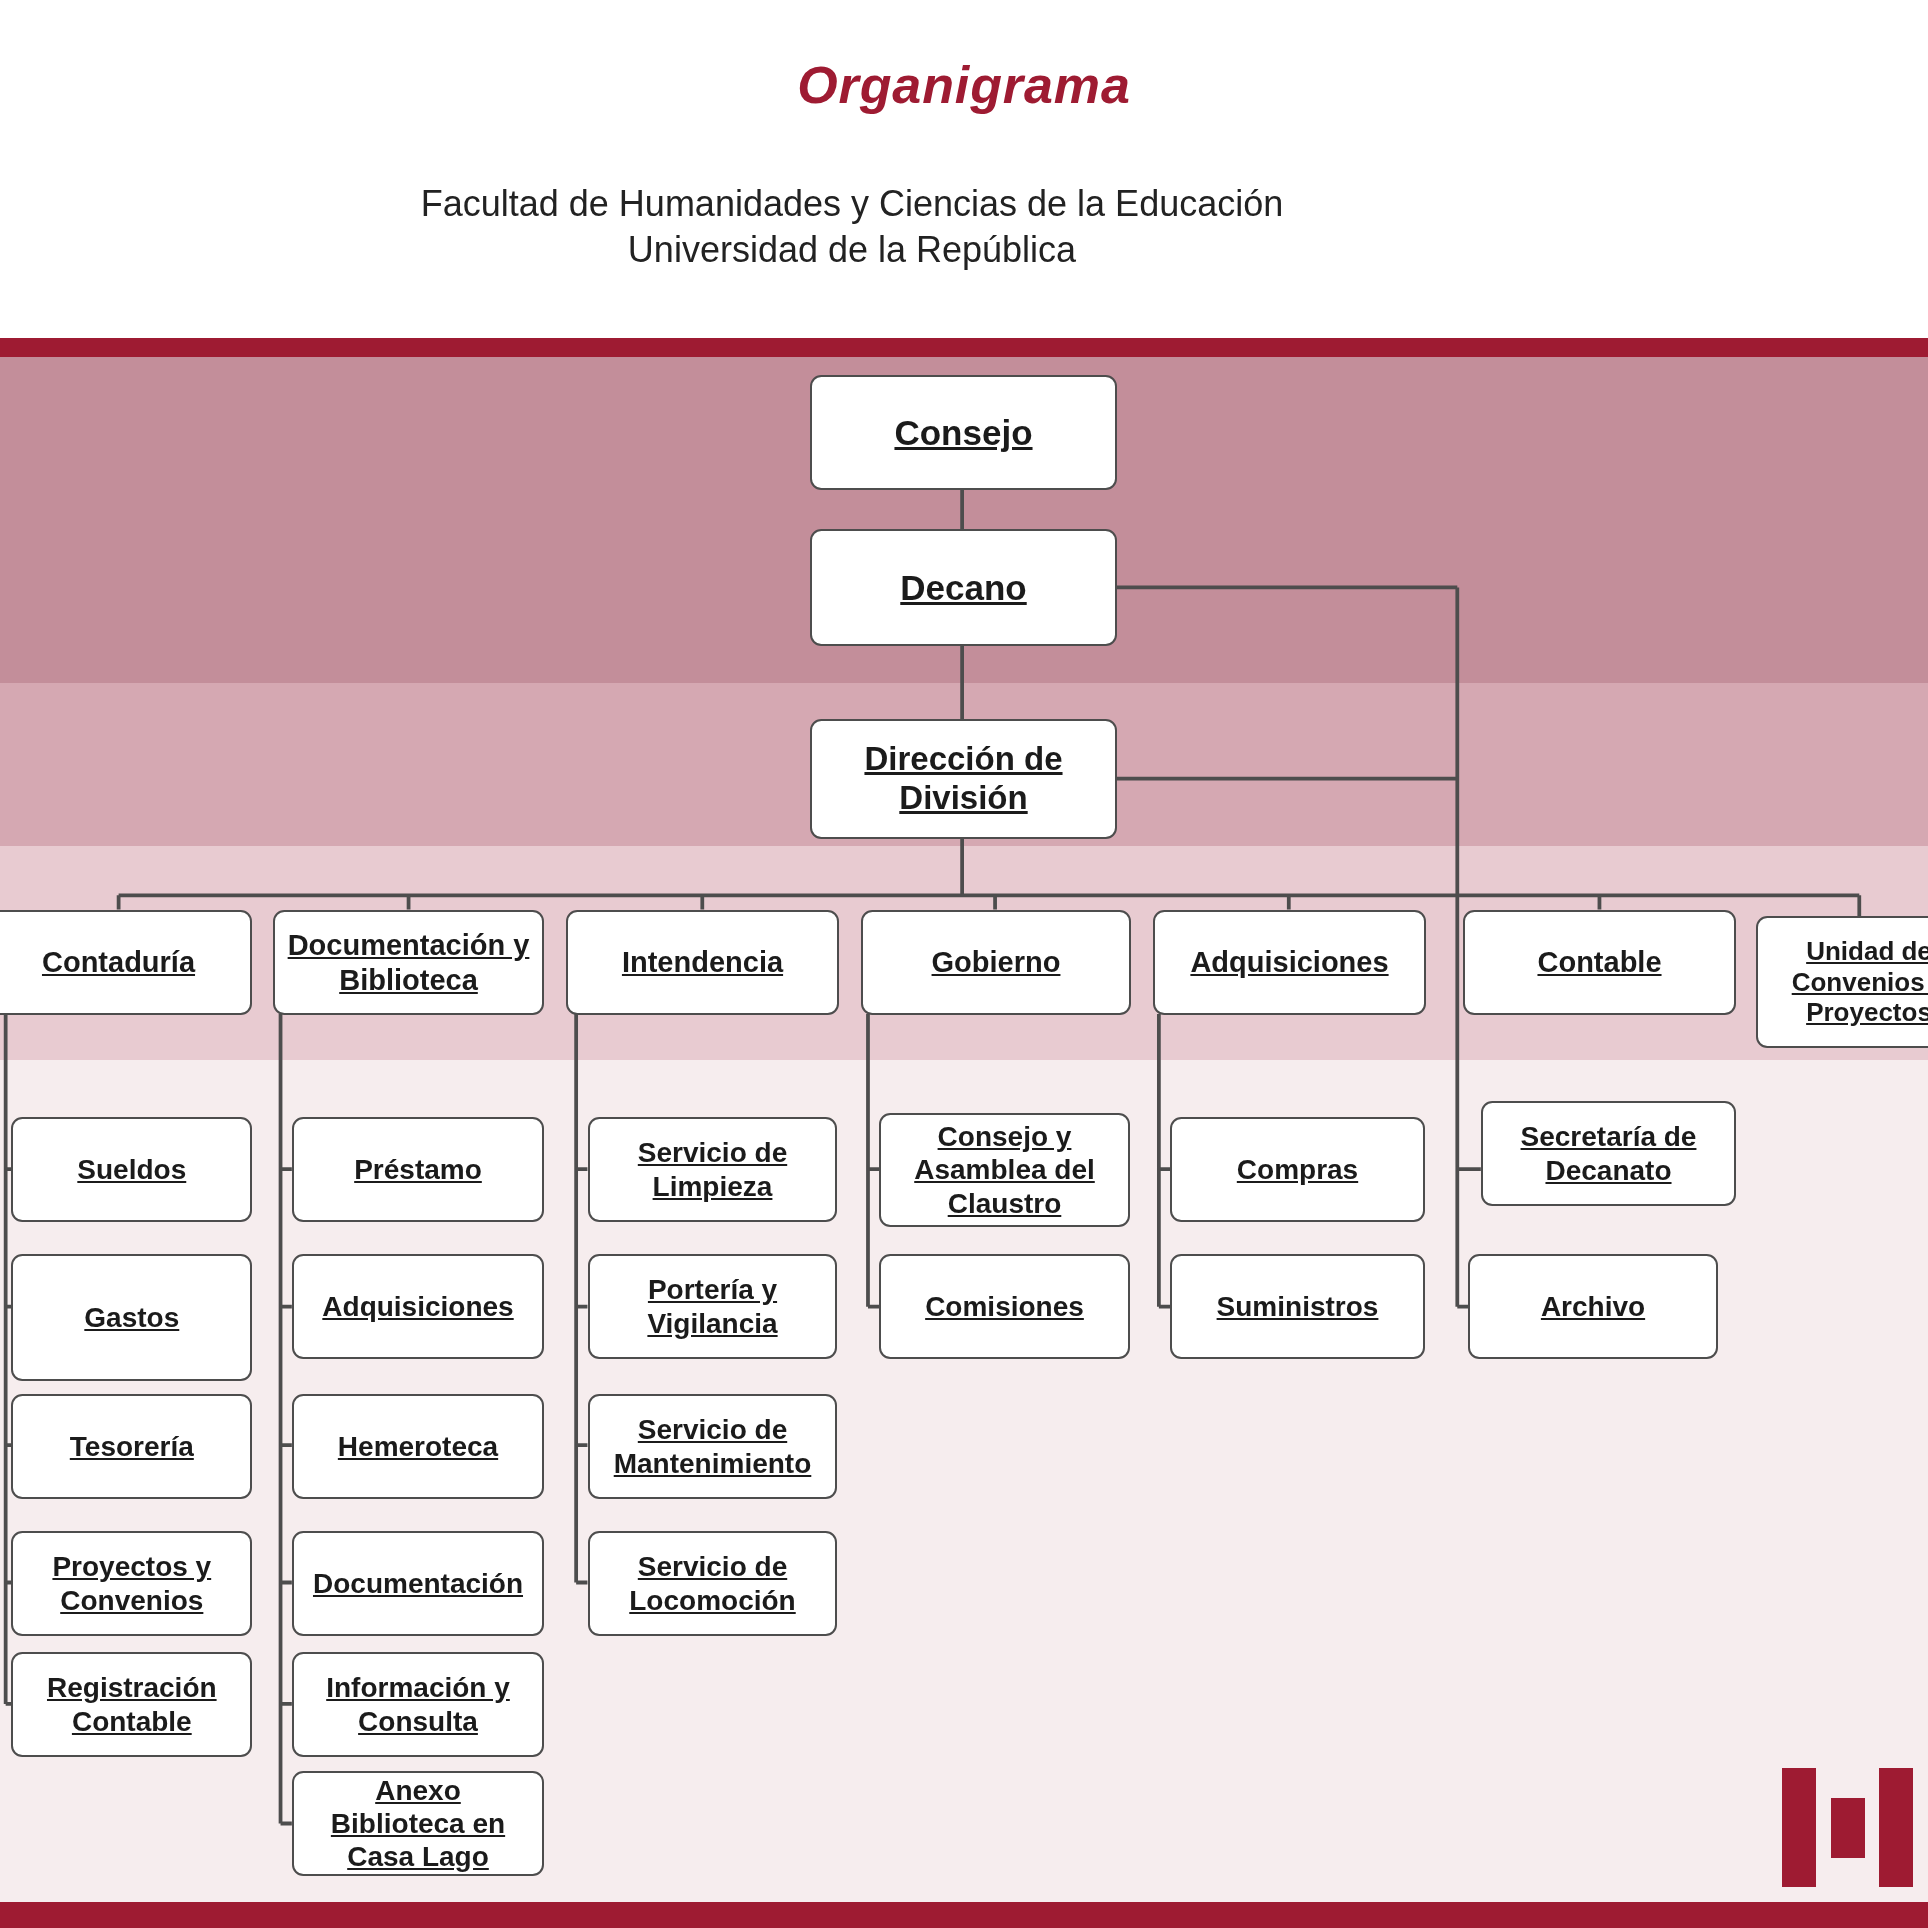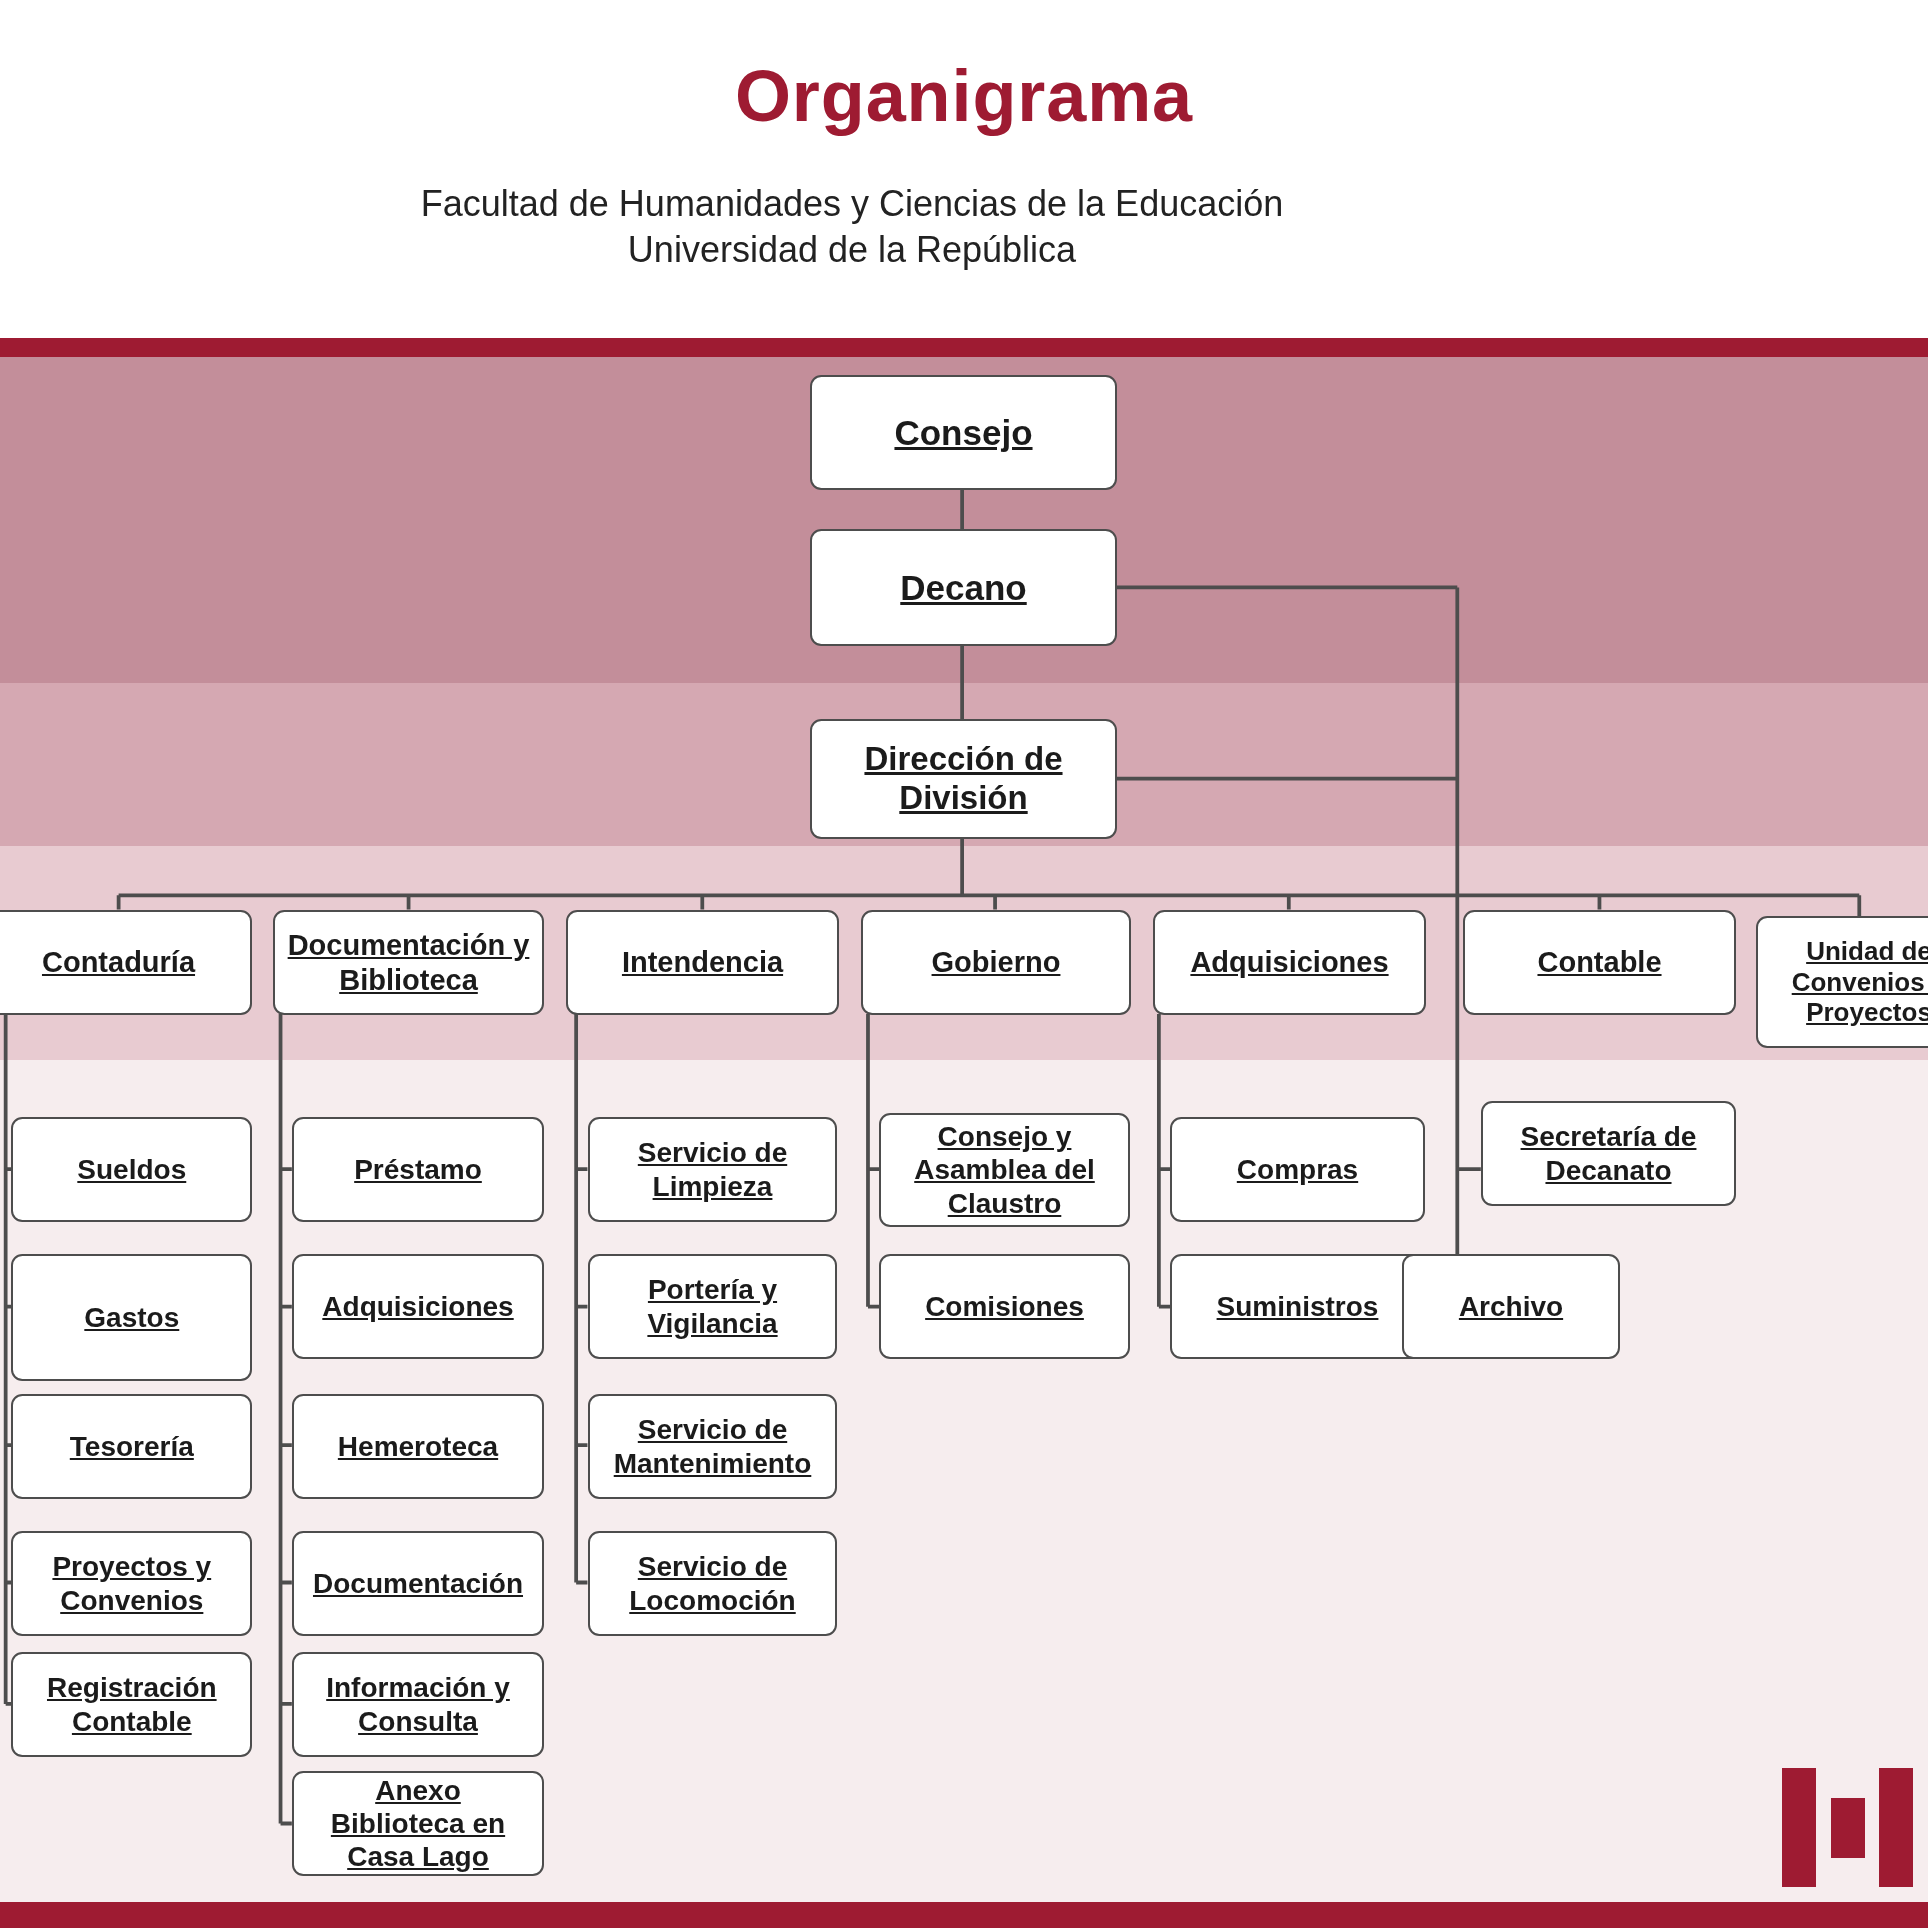--- a/index.html
+++ b/index.html
@@ -10,21 +10,21 @@
   .band{position:absolute;left:0;width:1928px;}
   #bar-top{top:338px;height:19px;background:#9E1B32;}
   #band-1{top:357px;height:326px;background:#C38E9A;}
   #band-2{top:683px;height:163px;background:#D5A8B2;}
   #band-3{top:846px;height:215px;background:#E8CBD1;}
   #band-4{top:1060px;height:842px;background:#F6EDEE;}
   #bar-bottom{top:1902px;height:26px;background:#9E1B32;}
 
   
   #title{position:absolute;top:55px;left:0;width:1928px;text-align:center;
-    font-size:72px;font-weight:800;color:#9E1B32;letter-spacing:0.9px;}
+    font-size:52px;font-weight:800;color:#9E1B32;letter-spacing:0.9px;font-style:italic;}
   #subtitle{position:absolute;top:181px;left:0;width:1648px;text-align:center;
     font-size:36px;line-height:46px;color:#222222;margin-left:28px;}
 
   
   #connectors{position:absolute;left:0;top:0;}
 
   
   .node{position:absolute;background:#ffffff;border:2.8px solid #4D4D4D;border-radius:11.3px;
     display:flex;align-items:center;justify-content:center;text-align:center;
     color:#1B1B1B;font-weight:700;line-height:1.18;padding:3.8px 11.3px;box-sizing:border-box;text-decoration:underline;}
@@ -106,21 +106,21 @@
   <div class="node n3" style="left:588px;top:1394px;width:249px;height:105px">Servicio de Mantenimiento</div>
   <div class="node n3" style="left:588px;top:1531px;width:249px;height:105px">Servicio de Locomoción</div>
 
   <div class="node n3" style="left:879px;top:1113px;width:251px;height:114px">Consejo y Asamblea del Claustro</div>
   <div class="node n3" style="left:879px;top:1254px;width:251px;height:105px">Comisiones</div>
 
   <div class="node n3" style="left:1170px;top:1117px;width:255px;height:105px">Compras</div>
   <div class="node n3" style="left:1170px;top:1254px;width:255px;height:105px">Suministros</div>
 
   <div class="node n3" style="left:1481px;top:1101px;width:255px;height:105px">Secretaría de Decanato</div>
-  <div class="node n3" style="left:1402px;top:1254px;width:218px;height:105px">Archivo</div>
+  <div class="node n3" style="left:1468px;top:1254px;width:250px;height:105px">Archivo</div>
 
   <div>
     <div class="logo-bar" style="left:1782px;top:1768px;width:34px;height:119px"></div>
     <div class="logo-bar" style="left:1831px;top:1798px;width:34px;height:60px"></div>
     <div class="logo-bar" style="left:1879px;top:1768px;width:34px;height:119px"></div>
   </div>
 
 </div>
 
 

